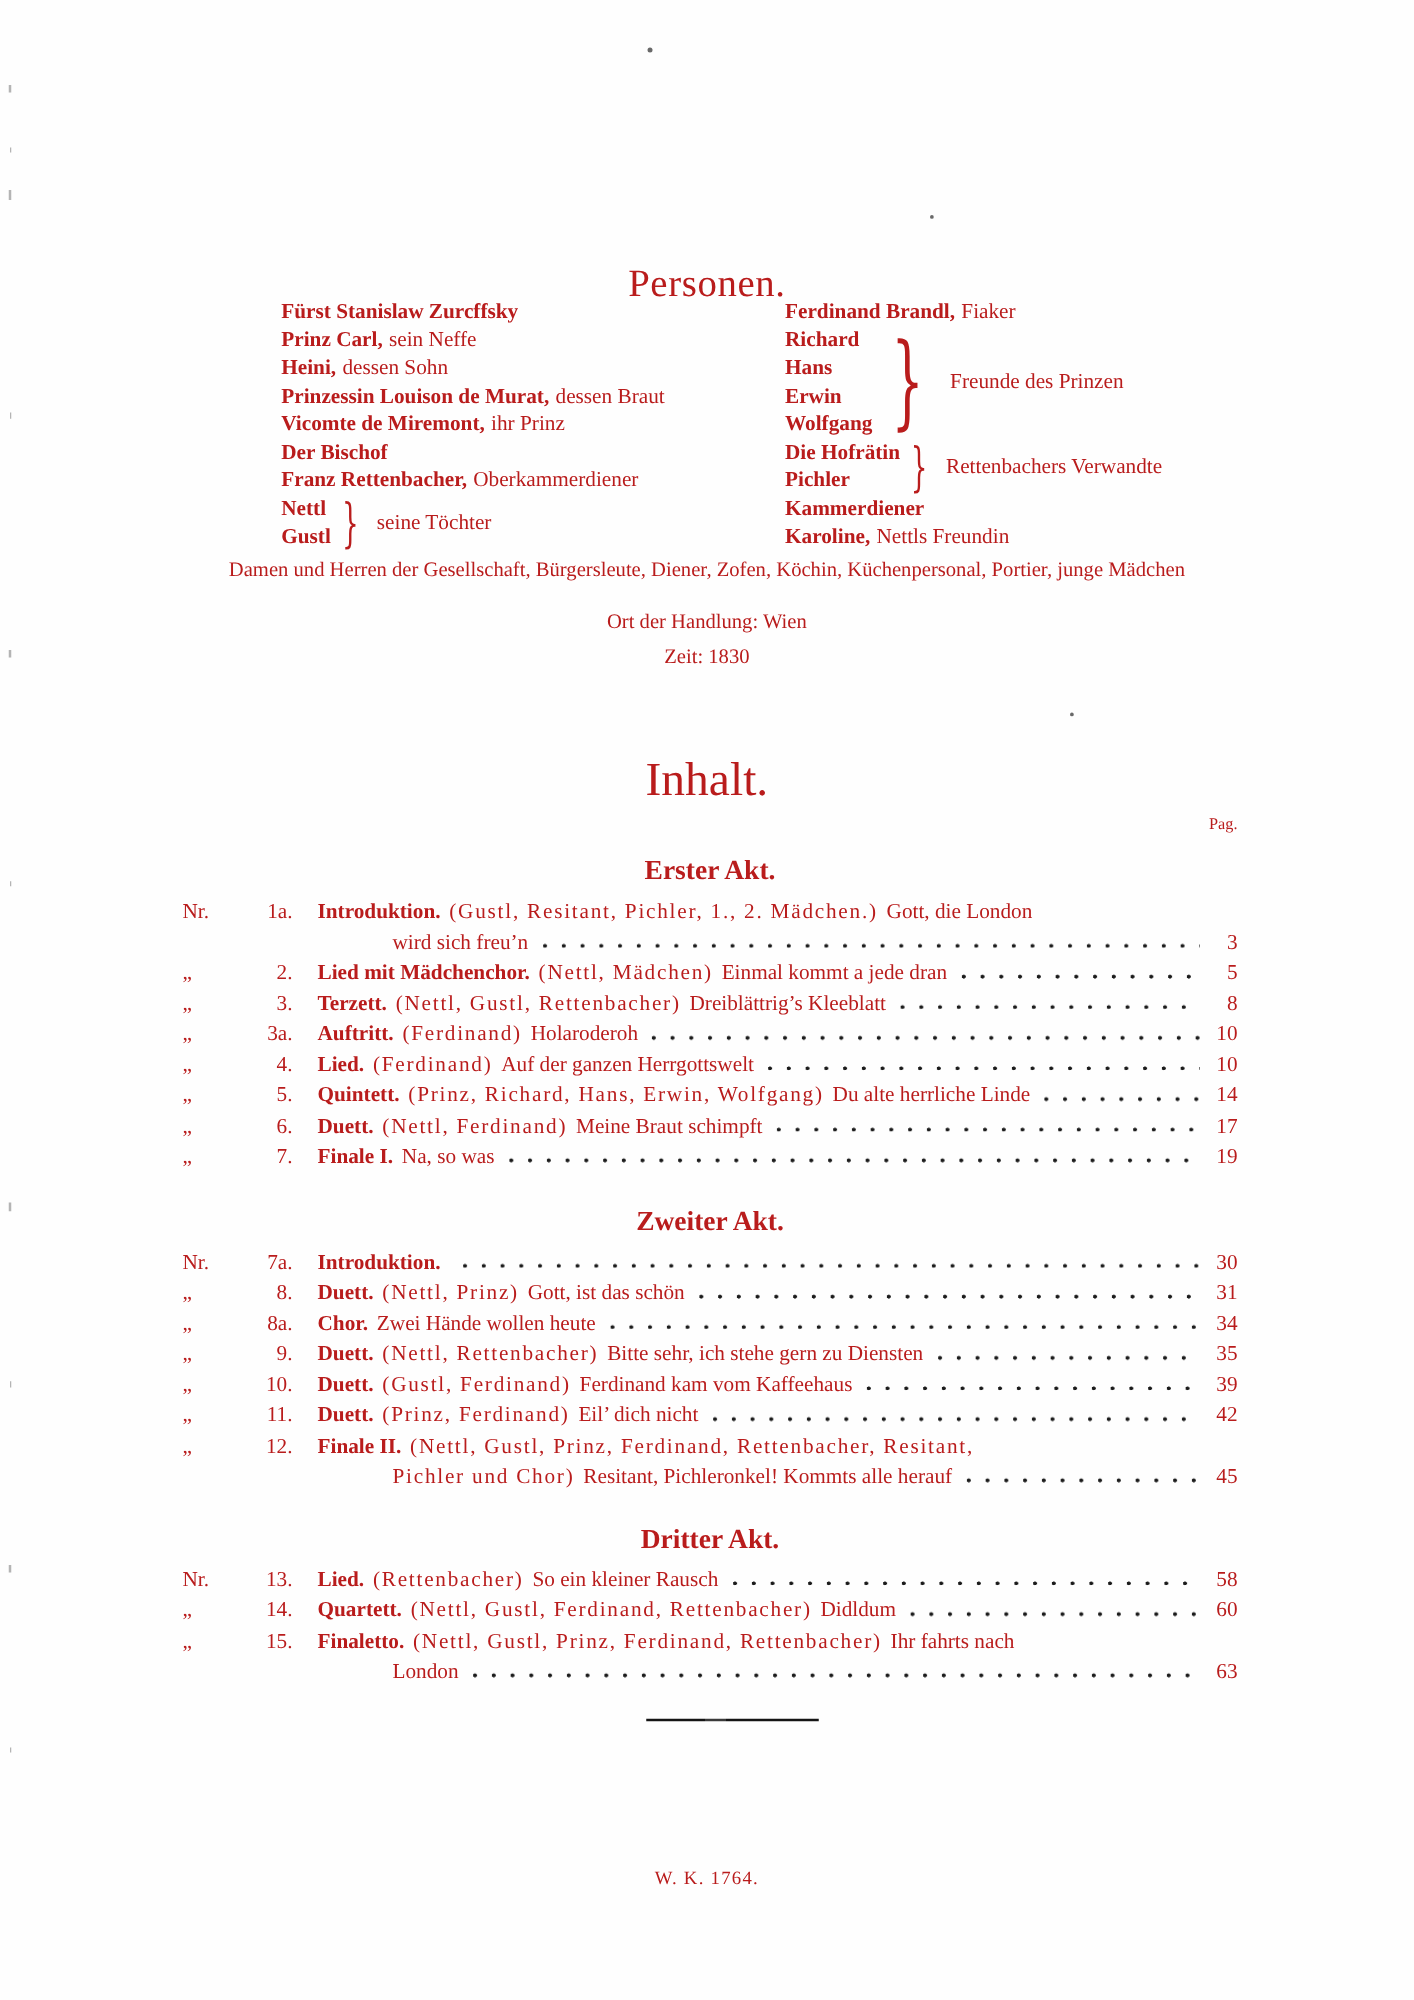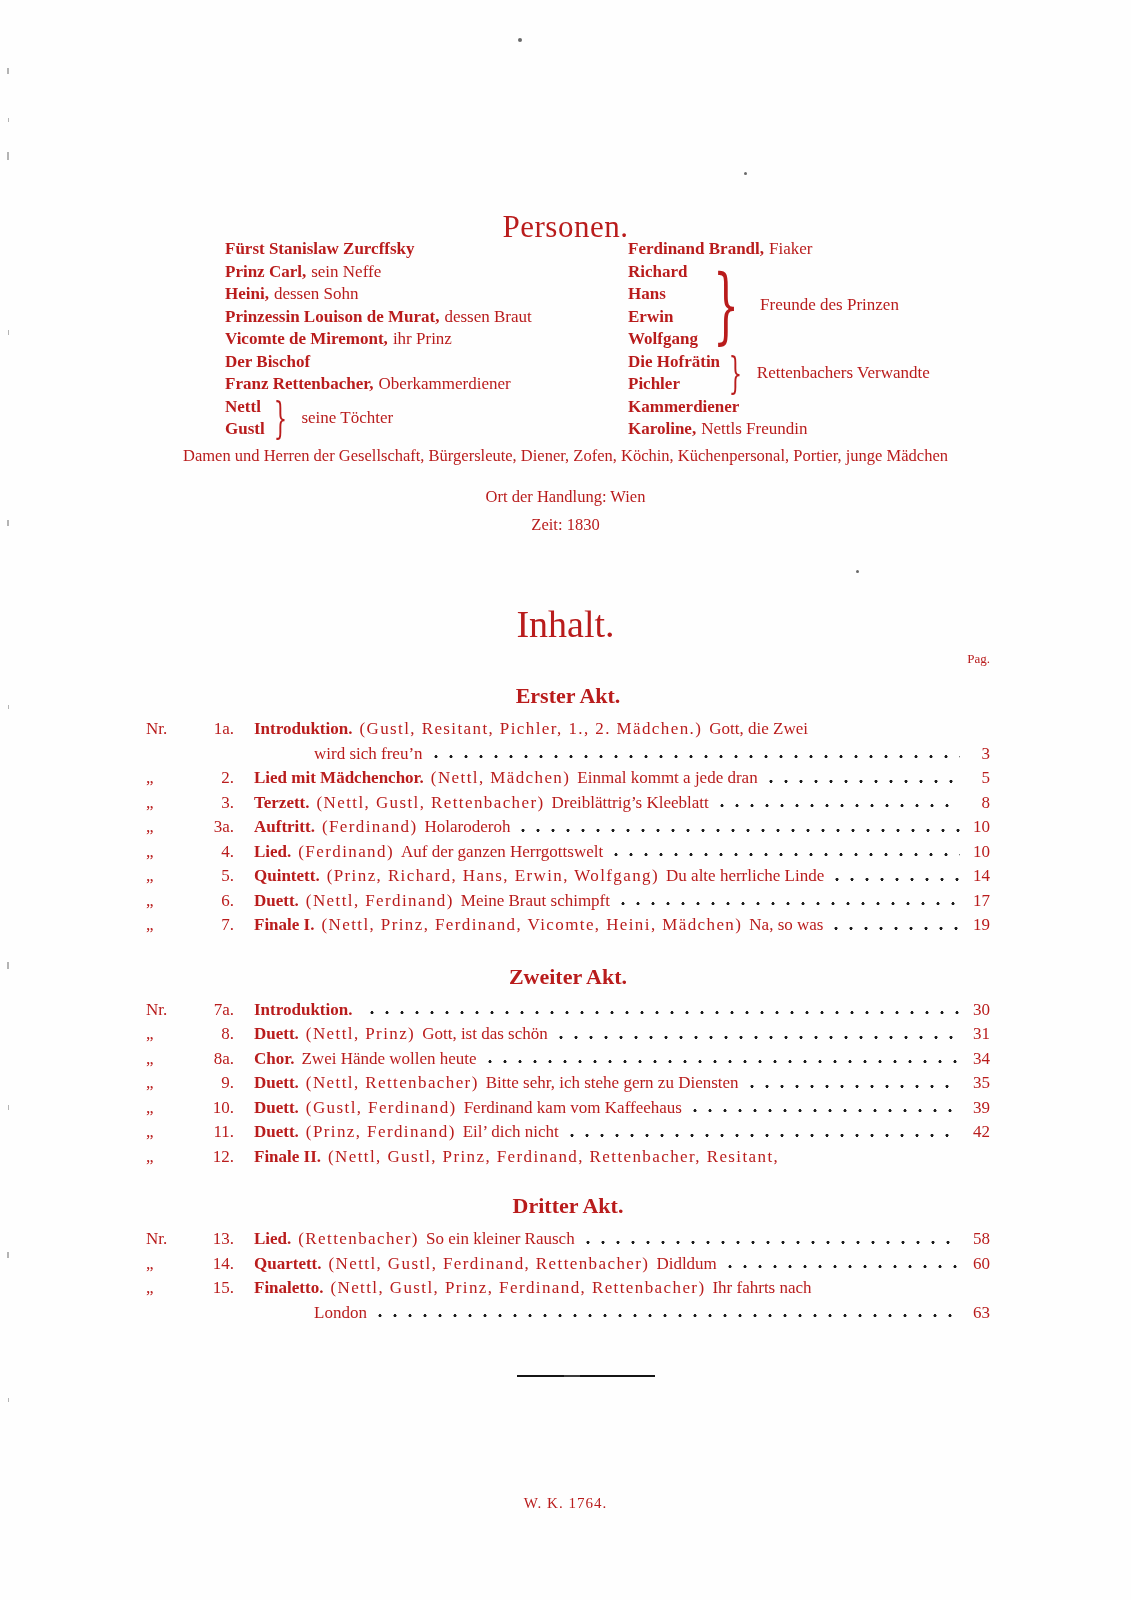--- a/index.html
+++ b/index.html
@@ -186,21 +186,21 @@
     <section class="act-1">
       <h3 class="act-h">Erster Akt.</h3>
       <div class="act-items">
           <div class="toc-row">
     <span class="row-nr">Nr.</span>
     <span class="row-num">1a.</span>
     <span class="row-body">
       <span class="tline tline1">
         <span class="t-bold">Introduktion.</span>
         <span class="t-cast">(Gustl, Resitant, Pichler, 1., 2. Mädchen.)</span>
-        <span class="t-reg">Gott, die Zwei</span>
+        <span class="t-reg">Gott, die London</span>
 
       </span>
       <span class="tline tline2">
         <span class="indent"></span>
 
         <span class="t-reg contv">wird sich freu’n</span>
         <span class="dots"></span>
         <span class="pg">3</span>
       </span>
     </span>
@@ -288,21 +288,20 @@
       </span>
 
     </span>
   </div>
           <div class="toc-row">
     <span class="row-nr">„</span>
     <span class="row-num">7.</span>
     <span class="row-body">
       <span class="tline tline1">
         <span class="t-bold">Finale I.</span>
-        <span class="t-cast">(Nettl, Prinz, Ferdinand, Vicomte, Heini, Mädchen)</span>
         <span class="t-reg">Na, so was</span>
         <span class="dots"></span>
         <span class="pg">19</span>
       </span>
 
     </span>
   </div>
         </div>
     </section>
     <section class="act-2">
@@ -393,20 +392,27 @@
   </div>
           <div class="toc-row">
     <span class="row-nr">„</span>
     <span class="row-num">12.</span>
     <span class="row-body">
       <span class="tline tline1">
         <span class="t-bold">Finale II.</span>
         <span class="t-cast">(Nettl, Gustl, Prinz, Ferdinand, Rettenbacher, Resitant,</span>
 
       </span>
+      <span class="tline tline2">
+        <span class="indent"></span>
+        <span class="t-cast contv">Pichler und Chor)</span>
+        <span class="t-reg contv">Resitant, Pichleronkel! Kommts alle herauf</span>
+        <span class="dots"></span>
+        <span class="pg">45</span>
+      </span>
     </span>
   </div>
         </div>
     </section>
     <section class="act-3">
       <h3 class="act-h">Dritter Akt.</h3>
       <div class="act-items">
           <div class="toc-row">
     <span class="row-nr">Nr.</span>
     <span class="row-num">13.</span>

